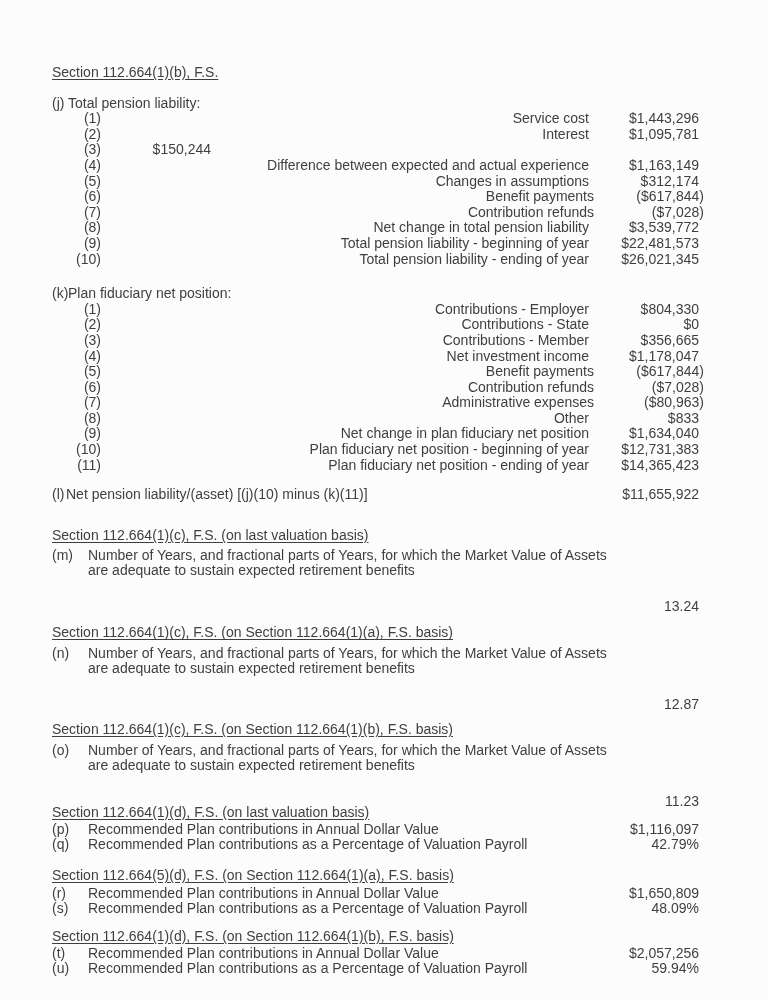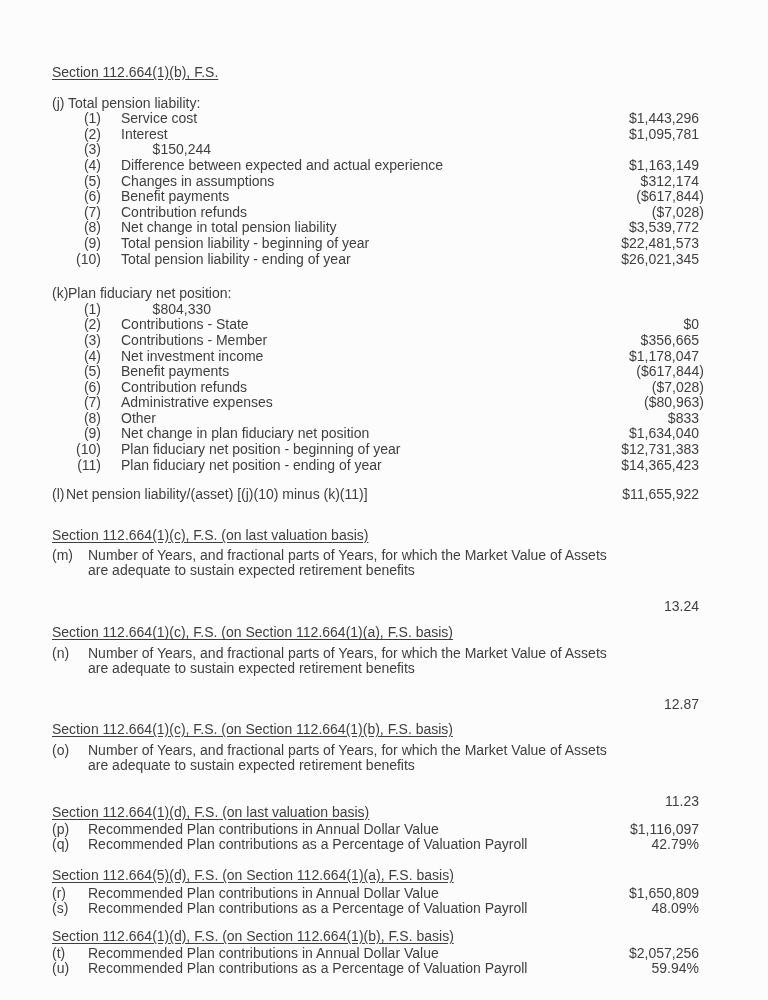--- a/index.html
+++ b/index.html
@@ -22,21 +22,21 @@
     text-underline-offset: 2px;
     white-space: nowrap;
   }
   
   .group-row { display: flex; line-height: 15.6px; }
   .group-letter { width: 16px; flex: none; }
   .group-title { flex: 1; white-space: nowrap; }
   
   .row { display: flex; line-height: 15.6px; }
   .num { width: 49px; flex: none; text-align: right; }
-  .lbl { flex: 1; margin-left: 20px; white-space: nowrap; }
+  .lbl { flex: 1; margin-left: 2px; white-space: nowrap; text-align: right; }
   .val { flex: none; min-width: 110px; text-align: right; padding-right: 5px; }
   .val.paren { padding-right: 0; }
   
   .l-row { display: flex; line-height: 15.6px; margin-top: 14px; }
   .l-letter { width: 14px; flex: none; }
   .l-label { flex: 1; white-space: nowrap; }
   
   .c-row { display: flex; margin-top: 5px; }
   .c-letter { width: 36px; flex: none; line-height: 15px; }
   .c-text { flex: 1; line-height: 15px; }
@@ -122,20 +122,21 @@
       </div>
   </div>
 
   <div class="group-row" id="k-group">
     <span class="group-letter">(k)</span>
     <span class="group-title">Plan fiduciary net position:</span>
   </div>
   <div>
     <div class="row">
         <span class="num">(1)</span>
+        <span class="lbl">Contributions - Employer</span>
         <span class="val">$804,330</span>
       </div>
     <div class="row">
         <span class="num">(2)</span>
         <span class="lbl">Contributions - State</span>
         <span class="val">$0</span>
       </div>
     <div class="row">
         <span class="num">(3)</span>
         <span class="lbl">Contributions - Member</span>

